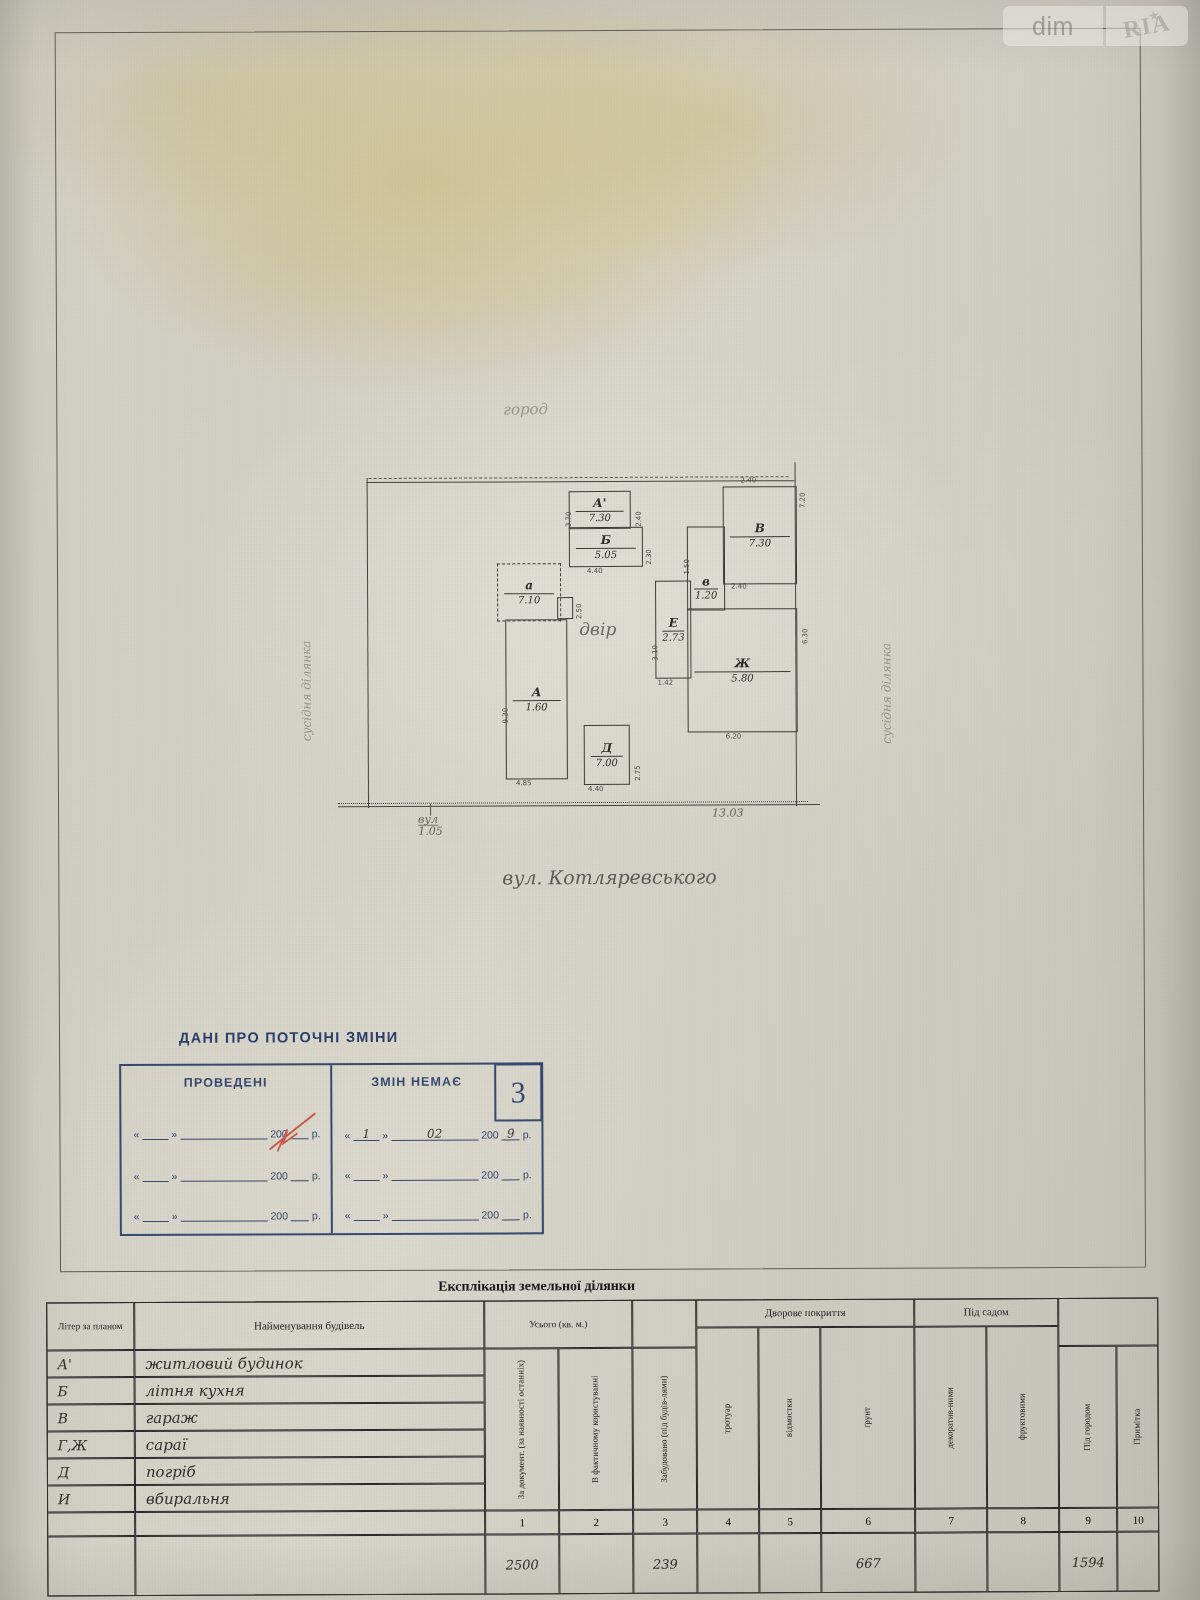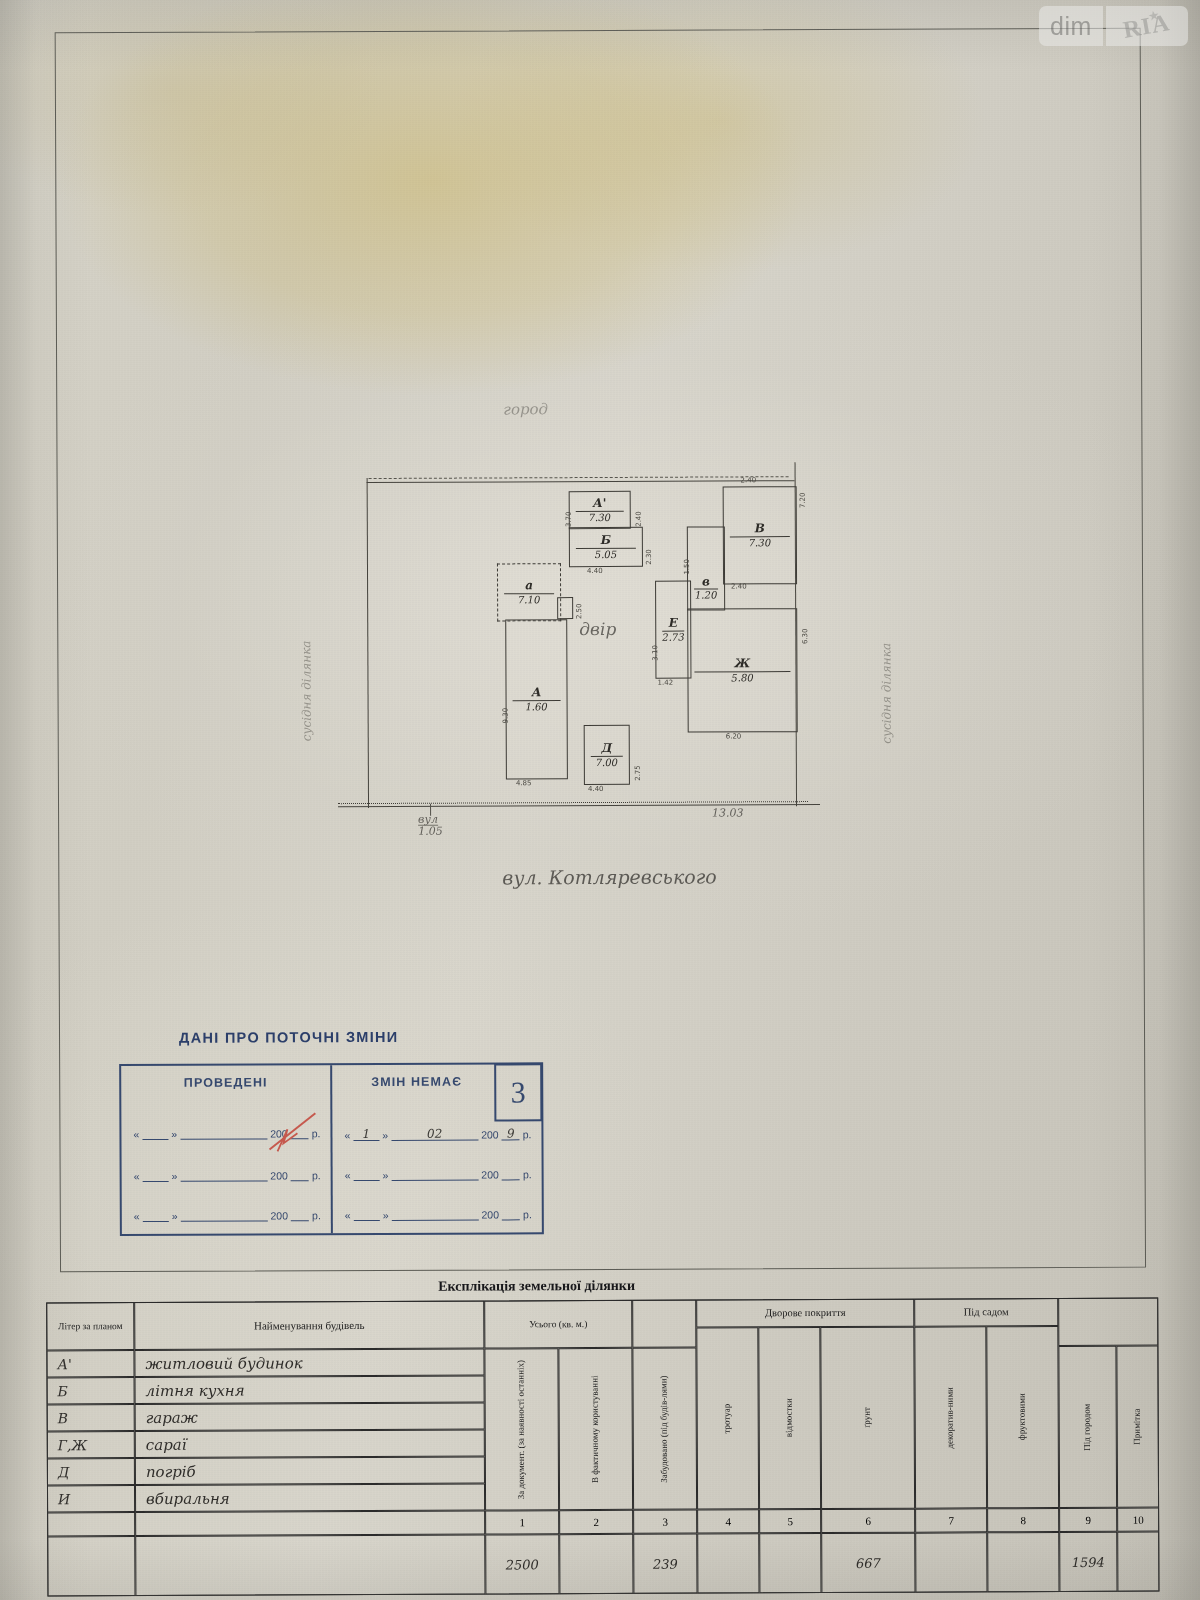--- a/index.html
+++ b/index.html
@@ -35,21 +35,21 @@
       repeating-linear-gradient(0deg, rgba(255,255,255,.10) 0 1px, rgba(0,0,0,.045) 1px 2px),
       repeating-linear-gradient(90deg, rgba(255,255,255,.06) 0 1px, rgba(0,0,0,.035) 1px 3px);
     mix-blend-mode:multiply;
   }
   
   #wm{
     position:absolute;top:6px;right:12px;display:flex;align-items:stretch;
     height:40px;border-radius:7px 7px 7px 7px;overflow:hidden;opacity:.72;
   }
   #wm .wmcell{background:rgba(236,236,234,.72);display:flex;align-items:center;justify-content:center;}
-  #wm .wmdim{width:64px;color:#8f8f8d;font-size:25px;letter-spacing:.5px;font-family:"Liberation Sans",sans-serif;}
+  #wm .wmdim{width:100px;color:#8f8f8d;font-size:25px;letter-spacing:.5px;font-family:"Liberation Sans",sans-serif;}
   #wm .wmria{width:82px;margin-left:3px;position:relative;}
   #wm .wmria .r{transform:rotate(-10deg);color:#aeaeac;font-size:24px;font-weight:bold;letter-spacing:1px;font-family:"Liberation Serif",serif;}
   #wm .wmria .star{position:absolute;top:2px;left:42px;color:#b6b6b4;font-size:13px;transform:rotate(-10deg);}
   
   .frame{position:absolute;border:1.4px solid #5c5c55;}
   
   .hand{font-family:"DejaVu Serif",serif;font-style:italic;color:#3c3a36;}
   
   #plan{position:absolute;left:330px;top:455px;width:500px;height:370px;}
   #plan .ln{position:absolute;background:#46443e;}

